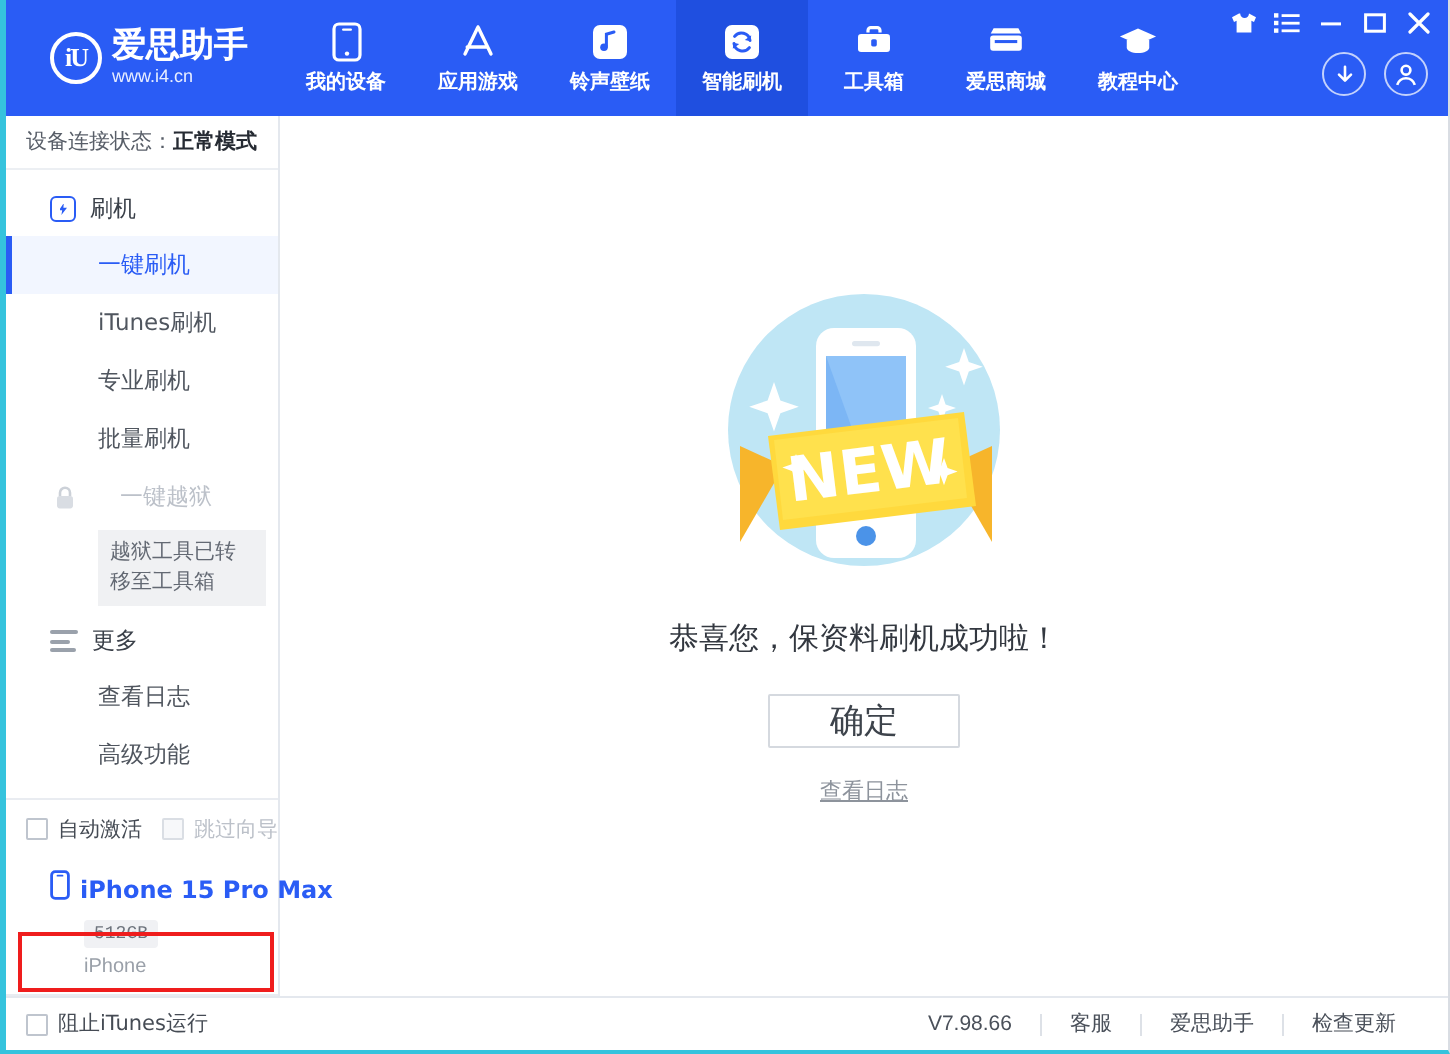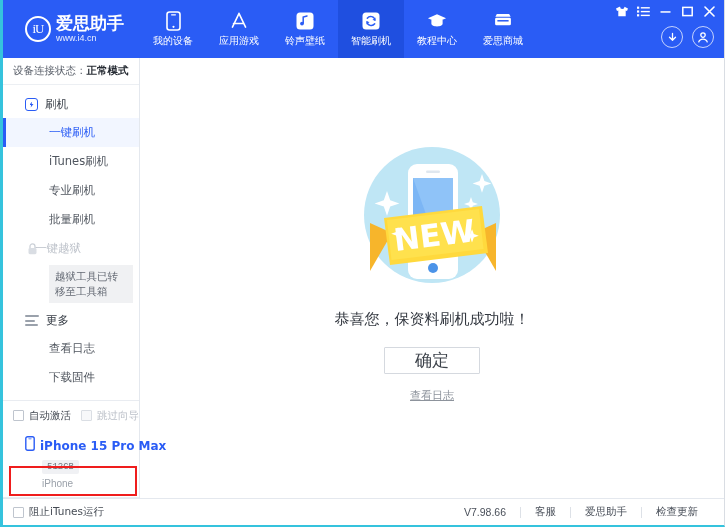--- a/index.html
+++ b/index.html
@@ -30,37 +30,37 @@
   .logo-zone {
     width: 137px; height: 58px;
     display: flex; align-items: center; justify-content: center;
     padding-left: 6px;
   }
   .logo-wrap { display: flex; align-items: center; gap: 5px; }
   .logo-circle {
     width: 26px; height: 26px; border-radius: 50%;
     border: 2px solid #ffffff;
     display: flex; align-items: center; justify-content: center;
-    color: #fff; font-size: 13px; font-weight: normal;
+    color: #fff; font-size: 13px; font-weight: bold;
     font-family: "Liberation Serif", serif;
     letter-spacing: -1px;
     flex: 0 0 26px;
   }
   .logo-text { display: flex; flex-direction: column; line-height: 1; }
   .logo-cn {
     color: #ffffff; font-size: 17px; font-weight: bold;
     letter-spacing: 0px;
     font-family: "DejaVu Sans", sans-serif;
   }
   .logo-url {
     color: #e8eeff; font-size: 9px; margin-top: 2px;
     font-family: "Liberation Sans", sans-serif;
   }
   .nav {
-    display: flex; align-items: stretch; height: 42px;
+    display: flex; align-items: stretch; height: 42px; font-weight: bold;
   }
   .nav-item {
     width: 66px; height: 58px;
     display: flex; flex-direction: column;
     align-items: center; justify-content: center;
     gap: 3px;
     cursor: pointer;
     color: #ffffff;
   }
   .nav-item.active { background: #1f4fe0; }
@@ -146,21 +146,21 @@
     font-size: 11.5px; color: #50565f;
     cursor: pointer;
     font-family: "DejaVu Sans", sans-serif;
     white-space: nowrap;
   }
   .side-item.active { background: #f2f6ff; color: #2a5cf5; text-align: center; }
   .side-item.active::before {
     content: ""; position: absolute; left: 0; top: 0;
     width: 3px; height: 100%; background: #2a5cf5;
   }
-  .side-item.disabled { color: #bcc1c9; cursor: default; padding-left: 32px; }
+  .side-item.disabled { color: #bcc1c9; cursor: default; padding-left: 57px; }
   .lock-ic {
     position: absolute; left: 24px; top: 50%; transform: translateY(-50%);
     width: 11px; height: 12px;
   }
   .tooltip {
     margin: 2px 6px 4px 46px;
     background: #f0f1f3;
     color: #636973;
     font-size: 10.5px;
     line-height: 1.45;
@@ -314,40 +314,50 @@
               <rect x="0.5" y="0.5" width="17" height="17" rx="3.5" fill="#fff"></rect>
               <path d="M13 8.2 A4.3 4.3 0 0 0 5.3 6.2" stroke="#2a5cf5" stroke-width="1.5" fill="none" stroke-linecap="round"></path>
               <path d="M5 9.8 A4.3 4.3 0 0 0 12.7 11.8" stroke="#2a5cf5" stroke-width="1.5" fill="none" stroke-linecap="round"></path>
               <path d="M13.6 5.6 L13.2 8.6 L10.4 8" fill="#2a5cf5"></path>
               <path d="M4.4 12.4 L4.8 9.4 L7.6 10" fill="#2a5cf5"></path>
             </svg>
         </span>
         <span class="nav-label">智能刷机</span>
       </div>
 
-
       <div class="nav-item">
         <span class="nav-icon">
-          <svg width="21" height="17" viewBox="0 0 21 17">
-              <path d="M10.5 2 L20 6.2 L10.5 10.4 L1 6.2 Z" fill="#fff"></path>
-              <path d="M4.6 8 V12 c0 1.6 2.7 2.8 5.9 2.8 s5.9 -1.2 5.9 -2.8 V8" fill="#fff"></path>
-            </svg>
-        </span>
-        <span class="nav-label">教程中心</span>
+          <svg width="20" height="18" viewBox="0 0 20 18">
+              <path d="M7 4.2 V3.2 A1.4 1.4 0 0 1 8.4 1.8 h3.2 A1.4 1.4 0 0 1 13 3.2 V4.2" stroke="#fff" stroke-width="1.6" fill="none"></path>
+              <rect x="2" y="5" width="16" height="9" rx="1.6" fill="#fff"></rect>
+              <rect x="8.6" y="7.6" width="2.8" height="3.6" rx="0.8" fill="#2a5cf5"></rect>
+            </svg>
+        </span>
+        <span class="nav-label">工具箱</span>
       </div>
 
       <div class="nav-item">
         <span class="nav-icon">
           <svg width="21" height="17" viewBox="0 0 21 17">
               <path d="M2.5 4.5 L4 1.8 h13 l1.5 2.7 z" fill="#fff"></path>
               <rect x="2.2" y="5.6" width="16.6" height="8" rx="1.5" fill="#fff"></rect>
               <rect x="4.6" y="8" width="11.8" height="1.6" fill="#2a5cf5"></rect>
             </svg>
         </span>
         <span class="nav-label">爱思商城</span>
+      </div>
+
+      <div class="nav-item">
+        <span class="nav-icon">
+          <svg width="21" height="17" viewBox="0 0 21 17">
+              <path d="M10.5 2 L20 6.2 L10.5 10.4 L1 6.2 Z" fill="#fff"></path>
+              <path d="M4.6 8 V12 c0 1.6 2.7 2.8 5.9 2.8 s5.9 -1.2 5.9 -2.8 V8" fill="#fff"></path>
+            </svg>
+        </span>
+        <span class="nav-label">教程中心</span>
       </div>
 
     </div>
 
     <div class="win-ctrls">
       <span class="win-btn">
         <svg width="13" height="11" viewBox="0 0 13 11">
             <path d="M4.5 0.8 L1 2.6 l1 2.4 1.3 -0.6 V10.2 h7.4 V4.4 l1.3 0.6 1 -2.4 -3.5 -1.8 a2.2 2.2 0 0 1 -4.4 0 z" fill="#fff"></path>
           </svg>
       </span>
@@ -441,23 +451,20 @@
           <span class="ic-more">
               <span></span>
               <span></span>
               <span></span>
             </span>
           <span>更多</span>
         </div>
 
         <div class="side-item">
           <span>查看日志</span>
-        </div>
-        <div class="side-item">
-          <span>下载固件</span>
         </div>
         <div class="side-item">
           <span>高级功能</span>
         </div>
       </div>
 
       <div class="checkrow">
         <label class="chk">
           <span class="box"></span>
           <span>自动激活</span>

